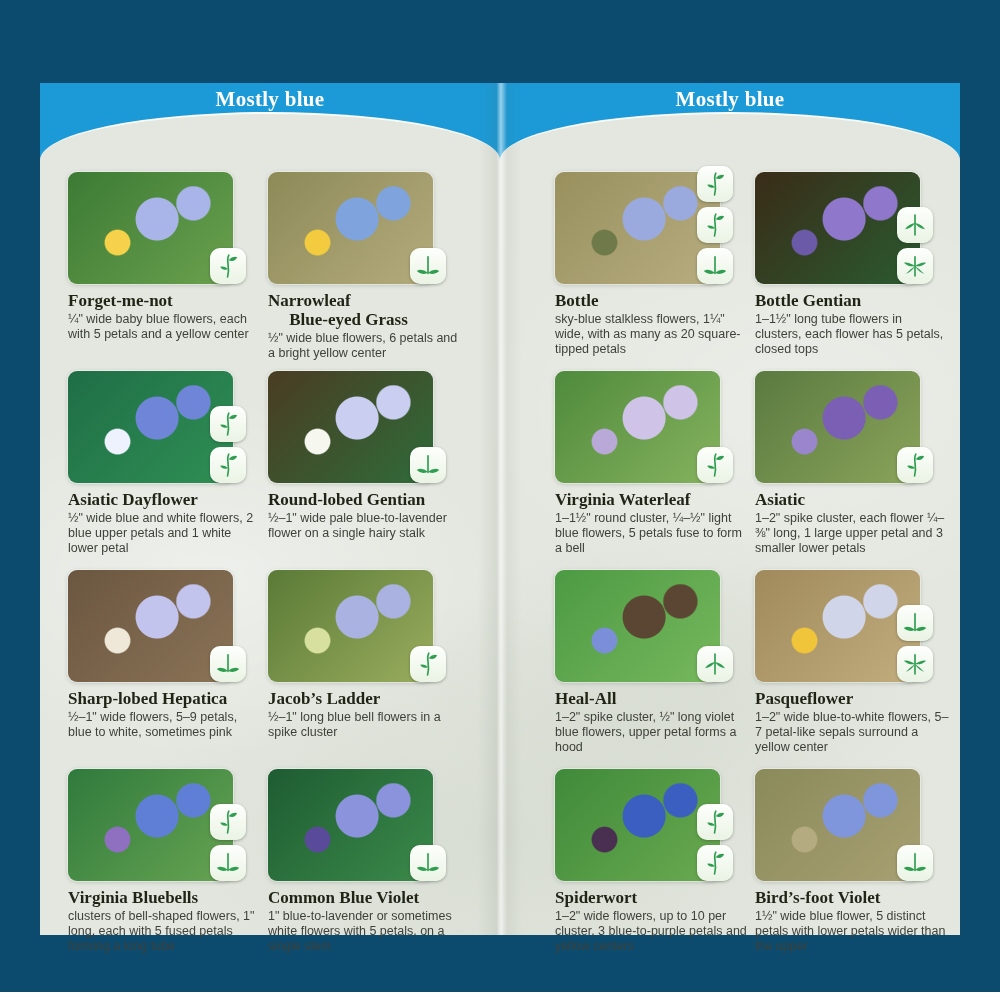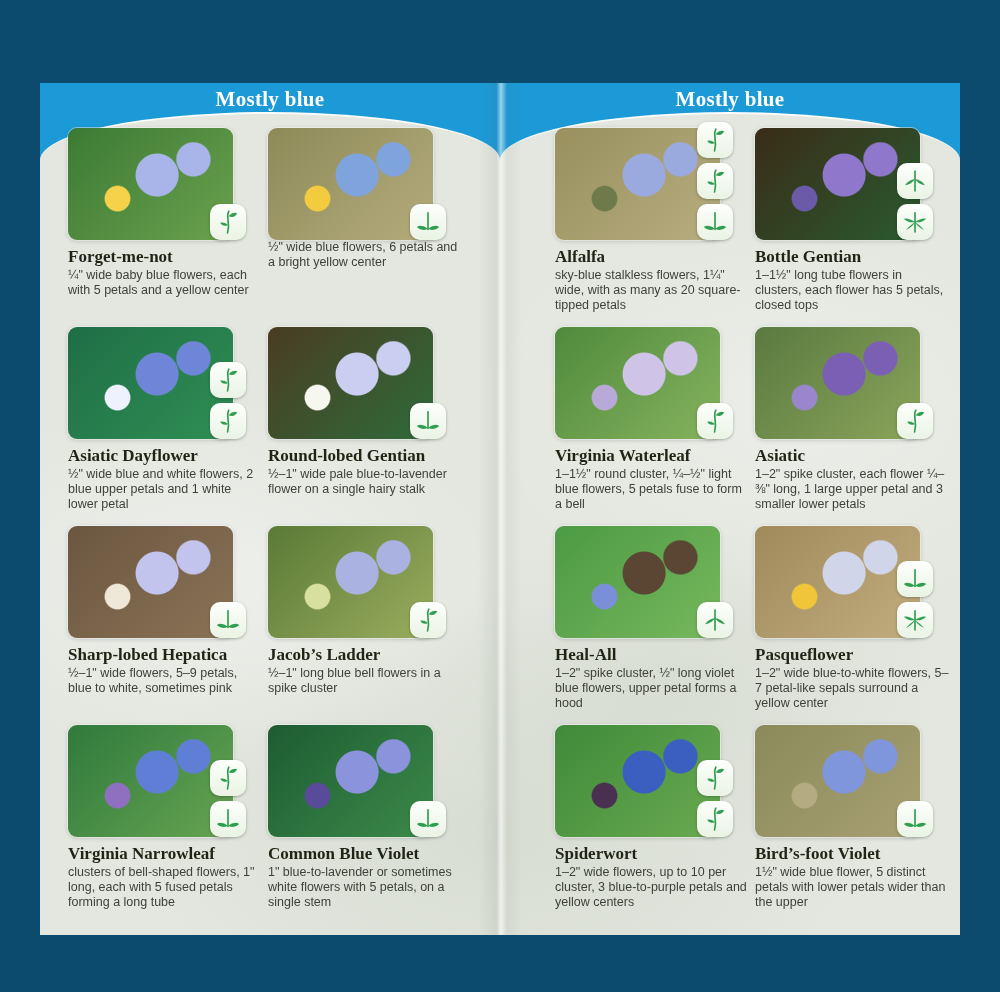--- a/index.html
+++ b/index.html
@@ -21,21 +21,21 @@
   .band-half{position:relative;flex:1;background:#1b9ad7;overflow:hidden;}
   .band-title{position:absolute;top:4px;left:0;right:0;text-align:center;color:#ffffff;
     font-family:"Liberation Serif",serif;font-weight:bold;font-size:21px;letter-spacing:.3px;z-index:2;}
   .dome{position:absolute;left:0;right:0;top:29px;height:50px;background:#e3e7df;
     border-radius:50% 50% 0 0 / 48px 48px 0 0;border-top:2px solid rgba(255,255,255,.85);}
   .panels{position:absolute;inset:0;display:flex;z-index:2;}
   .panel{position:relative;width:460px;height:852px;}
   .grid{position:absolute;top:45px;left:28px;display:grid;
     grid-template-columns:165px 165px;column-gap:35px;grid-auto-rows:199px;}
   .panel.right .grid{left:55px;}
-  .cell{position:relative;width:165px;}
+  .cell{position:relative;width:165px;margin-top:44px;}
   .photo{position:relative;width:165px;height:112px;border-radius:9px;
     box-shadow:0 0 0 1px rgba(255,255,255,.45), 0 1px 4px rgba(40,50,40,.25);}
   .badges{position:absolute;right:-13px;bottom:0;display:flex;flex-direction:column;gap:5px;z-index:3;}
   .badge{width:36px;height:36px;border-radius:10px;
     background:linear-gradient(180deg,#fdfffc 0%,#eaf3e4 100%);
     box-shadow:0 1px 3px rgba(30,40,30,.35);display:flex;align-items:center;justify-content:center;}
   .badge svg{display:block;}
   .name{margin:7px 0 2px 0;font-family:"Liberation Serif",serif;font-weight:bold;
     font-size:17px;line-height:1.12;color:#1f2415;white-space:pre-wrap;width:195px;}
   .desc{margin:0;font-size:12.5px;line-height:1.2;color:#3d4139;width:196px;}
@@ -79,20 +79,22 @@
       <div class="badges">
                   <div class="badge">
                     <svg width="30" height="30" viewBox="0 0 36 36">
                       <path d="M18 7 L18 27" fill="none" stroke="#2f9e50" stroke-width="2" stroke-linecap="round"></path>
                       <path d="M18 26 Q10 20 4.5 24 Q10.5 30 18 26 Z" fill="#2f9e50"></path>
                       <path d="M18 26 Q26 20 31.5 24 Q25.5 30 18 26 Z" fill="#2f9e50"></path>
                     </svg>
                   </div>
                 </div>
     </div>
+    <h3 class="name">Narrowleaf
+     Blue-eyed Grass</h3>
     <p class="desc">½" wide blue flowers, 6 petals and a bright yellow center</p>
   </div>
 
   <div class="cell">
     <div class="photo" style="background: radial-gradient(circle at 54% 42%, rgb(111, 134, 216) 0px, rgb(111, 134, 216) 19%, transparent 20%), radial-gradient(circle at 30% 63%, rgb(238, 242, 255) 0px, rgb(238, 242, 255) 9%, transparent 10%), radial-gradient(circle at 76% 28%, rgb(111, 134, 216) 0px, rgb(111, 134, 216) 11%, transparent 12%), linear-gradient(135deg, rgb(31, 110, 70) 0%, rgb(47, 143, 84) 100%);">
       <div class="badges">
                   <div class="badge">
                     <svg width="30" height="30" viewBox="0 0 36 36">
                       <path d="M19 5 C15 12 21 17 17.5 31" fill="none" stroke="#2f9e50" stroke-width="2" stroke-linecap="round"></path>
                       <path d="M18.5 11 Q24 5.5 29 7.5 Q26 14 18.5 11 Z" fill="#2f9e50"></path>
@@ -172,21 +174,21 @@
                   </div>
                   <div class="badge">
                     <svg width="30" height="30" viewBox="0 0 36 36">
                       <path d="M18 7 L18 27" fill="none" stroke="#2f9e50" stroke-width="2" stroke-linecap="round"></path>
                       <path d="M18 26 Q10 20 4.5 24 Q10.5 30 18 26 Z" fill="#2f9e50"></path>
                       <path d="M18 26 Q26 20 31.5 24 Q25.5 30 18 26 Z" fill="#2f9e50"></path>
                     </svg>
                   </div>
                 </div>
     </div>
-    <h3 class="name">Virginia Narrowleaf</h3>
+    <h3 class="name">Virginia Bluebells</h3>
     <p class="desc">clusters of bell-shaped flowers, 1" long, each with 5 fused petals forming a long tube</p>
   </div>
 
   <div class="cell">
     <div class="photo" style="background: radial-gradient(circle at 54% 42%, rgb(139, 147, 221) 0px, rgb(139, 147, 221) 19%, transparent 20%), radial-gradient(circle at 30% 63%, rgb(90, 74, 154) 0px, rgb(90, 74, 154) 9%, transparent 10%), radial-gradient(circle at 76% 28%, rgb(139, 147, 221) 0px, rgb(139, 147, 221) 11%, transparent 12%), linear-gradient(135deg, rgb(30, 92, 50) 0%, rgb(59, 138, 74) 100%);">
       <div class="badges">
                   <div class="badge">
                     <svg width="30" height="30" viewBox="0 0 36 36">
                       <path d="M18 7 L18 27" fill="none" stroke="#2f9e50" stroke-width="2" stroke-linecap="round"></path>
                       <path d="M18 26 Q10 20 4.5 24 Q10.5 30 18 26 Z" fill="#2f9e50"></path>
@@ -221,21 +223,21 @@
                   </div>
                   <div class="badge">
                     <svg width="30" height="30" viewBox="0 0 36 36">
                       <path d="M18 7 L18 27" fill="none" stroke="#2f9e50" stroke-width="2" stroke-linecap="round"></path>
                       <path d="M18 26 Q10 20 4.5 24 Q10.5 30 18 26 Z" fill="#2f9e50"></path>
                       <path d="M18 26 Q26 20 31.5 24 Q25.5 30 18 26 Z" fill="#2f9e50"></path>
                     </svg>
                   </div>
                 </div>
     </div>
-    <h3 class="name">Alfalfa</h3>
+    <h3 class="name">Bottle</h3>
     <p class="desc">sky-blue stalkless flowers, 1¼" wide, with as many as 20 square-tipped petals</p>
   </div>
 
   <div class="cell">
     <div class="photo" style="background: radial-gradient(circle at 54% 42%, rgb(143, 119, 204) 0px, rgb(143, 119, 204) 19%, transparent 20%), radial-gradient(circle at 30% 63%, rgb(107, 90, 168) 0px, rgb(107, 90, 168) 9%, transparent 10%), radial-gradient(circle at 76% 28%, rgb(143, 119, 204) 0px, rgb(143, 119, 204) 11%, transparent 12%), linear-gradient(135deg, rgb(58, 44, 24) 0%, rgb(42, 90, 48) 100%);">
       <div class="badges">
                   <div class="badge">
                     <svg width="30" height="30" viewBox="0 0 36 36">
                       <path d="M18 6 L18 30" fill="none" stroke="#2f9e50" stroke-width="2" stroke-linecap="round"></path>
                       <path d="M18 15.5 Q10.5 16.5 6 23 Q14 22 18 15.5 Z" fill="#2f9e50"></path>

